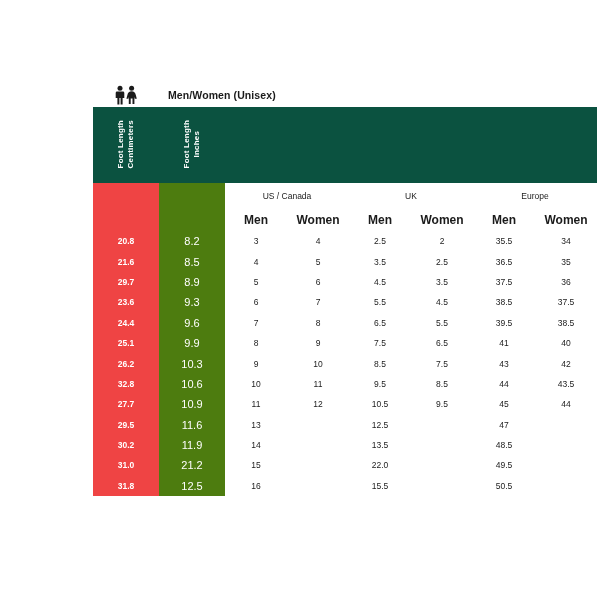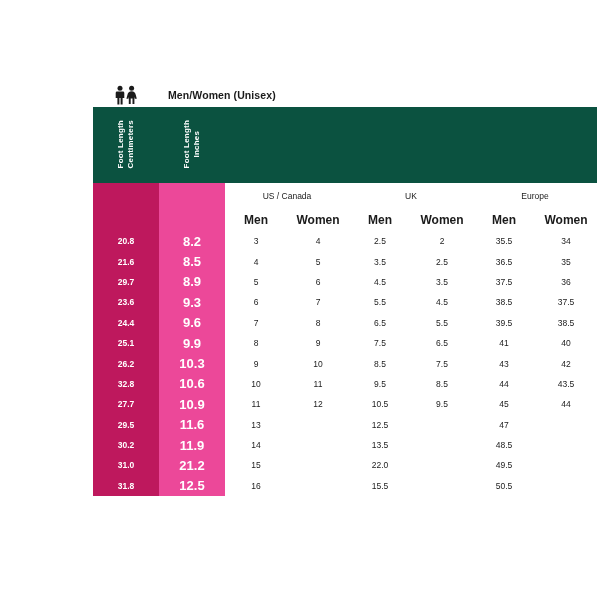--- a/index.html
+++ b/index.html
@@ -82,32 +82,32 @@
     font-size: 8px;
     font-weight: bold;
     line-height: 1.25;
     writing-mode: vertical-rl;
     transform: rotate(180deg);
     display: inline-block;
     letter-spacing: .2px;
     text-align: center;
   }
   .cell-cm {
-    background: #be185d;
+    background: #ef4444;
     color: #ffffff;
     font-weight: bold;
     height: 20.4px;
     font-size: 8.5px;
   }
   .cell-in {
-    background: #ec4899;
+    background: #4d7c0f;
     color: #ffffff;
-    font-weight: bold;
+    font-weight: normal;
     height: 20.4px;
-    font-size: 13px;
+    font-size: 11px;
   }
   .cell-cm.blank, .cell-in.blank {
     height: 20px;
   }
   .group-head {
     height: 26px;
     font-size: 8.5px;
     color: #1b1b1b;
   }
   .sub-head {

